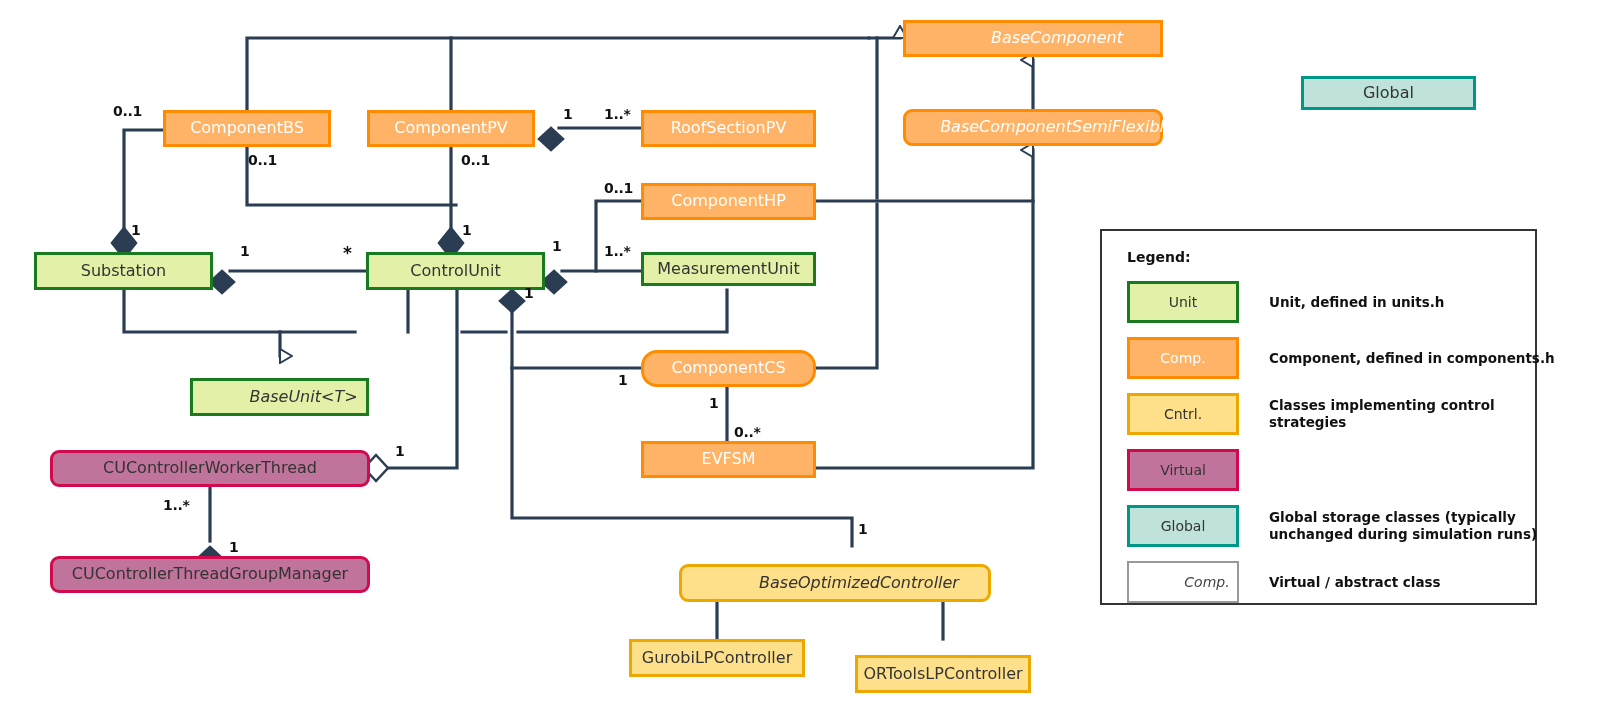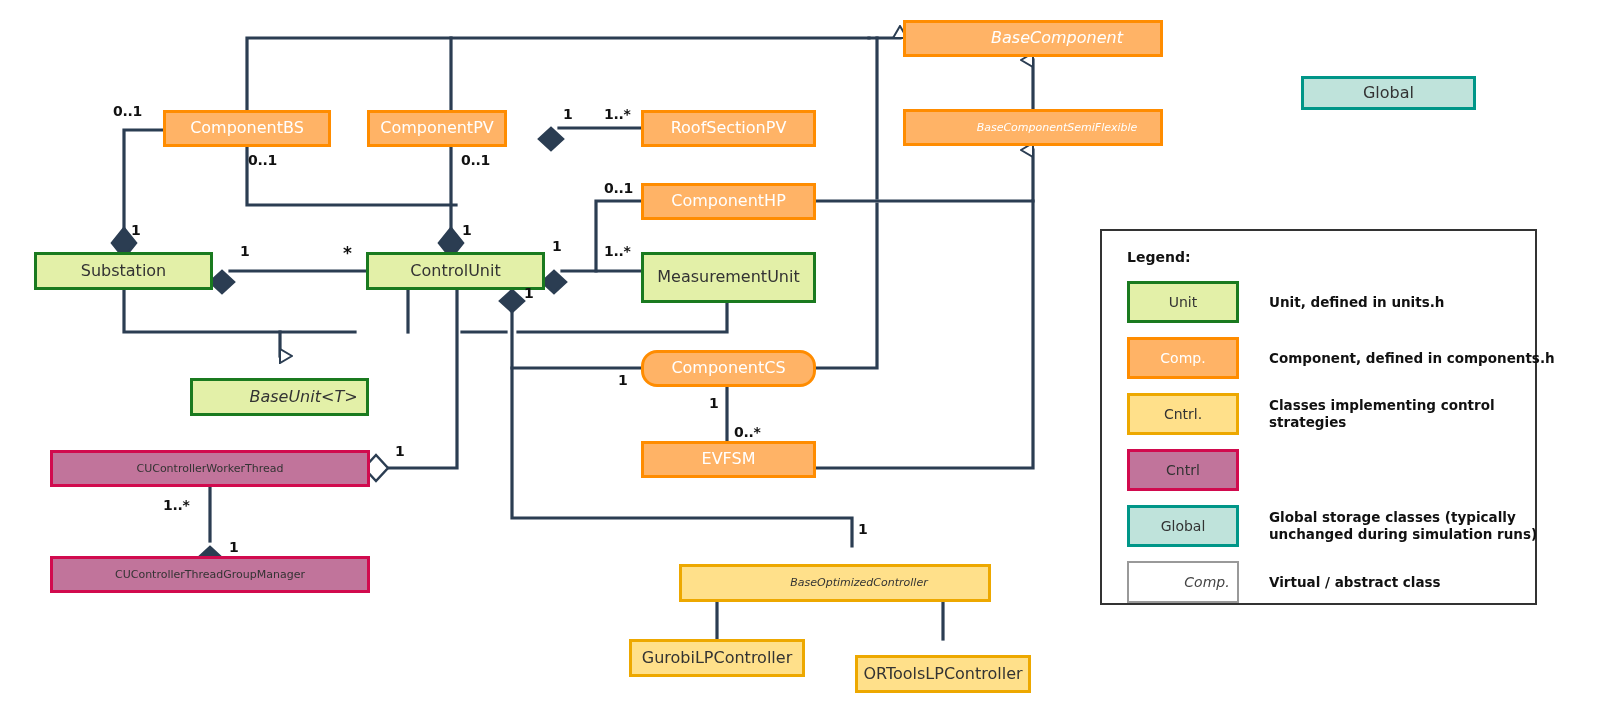--- a/index.html
+++ b/index.html
@@ -16,21 +16,21 @@
   .t-unit   {background:#e3f0a8;border:3px solid #1a7a1f;color:#333333;}
   .t-comp   {background:#ffb366;border:3px solid #ff8c00;color:#ffffff;}
   .t-cntrl  {background:#ffe08a;border:3px solid #eda800;color:#333333;}
   .t-thread {background:#c1749b;border:3px solid #d10a4e;color:#333333;}
   .t-global {background:#bfe3db;border:3px solid #009688;color:#333333;}
   .t-virtual{background:#ffffff;border:2px solid #999999;color:#444444;}
 
   .abstract span{font-style:italic;margin-left:48px;}
 
   .card{font-size:16px;}
-  .card.small{font-size:11px;}
+  .card.small{font-size:16px;border-radius:9px;}
 
   
   .mult{position:absolute;font-family:"DejaVu Sans","Liberation Sans",sans-serif;
         font-size:14px;font-weight:bold;color:#111111;white-space:nowrap;letter-spacing:-0.3px;}
   .mult.star{font-size:17px;}
 
   
   #legend{position:absolute;left:1100px;top:229px;width:437px;height:376px;
           box-sizing:border-box;background:#ffffff;border:2px solid #333333;}
   #legend .ltitle{position:absolute;left:25px;top:18px;font-size:14px;font-weight:bold;color:#111;}
@@ -120,36 +120,36 @@
       </div>
       <div class="node card t-comp abstract small" style="left: 903px; top: 109px; width: 260px; height: 37px;">
         <span>BaseComponentSemiFlexible</span>
       </div>
       <div class="node card t-global" style="left: 1301px; top: 76px; width: 175px; height: 34px;">
         <span>Global</span>
       </div>
       <div class="node card t-comp" style="left: 163px; top: 110px; width: 168px; height: 37px; justify-content: flex-end;">
         <span>ComponentBS</span>
       </div>
-      <div class="node card t-comp" style="left: 367px; top: 110px; width: 140px; height: 37px;">
+      <div class="node card t-comp" style="left: 367px; top: 110px; width: 168px; height: 37px;">
         <span>ComponentPV</span>
       </div>
       <div class="node card t-comp" style="left: 641px; top: 110px; width: 175px; height: 37px;">
         <span>RoofSectionPV</span>
       </div>
       <div class="node card t-comp" style="left: 641px; top: 183px; width: 175px; height: 37px;">
         <span>ComponentHP</span>
       </div>
       <div class="node card t-unit" style="left: 34px; top: 252px; width: 179px; height: 38px;">
         <span>Substation</span>
       </div>
       <div class="node card t-unit" style="left: 366px; top: 252px; width: 179px; height: 38px;">
         <span>ControlUnit</span>
       </div>
-      <div class="node card t-unit" style="left: 641px; top: 252px; width: 175px; height: 51px;">
+      <div class="node card t-unit" style="left: 641px; top: 252px; width: 175px; height: 34px;">
         <span>MeasurementUnit</span>
       </div>
       <div class="node card t-unit abstract" style="left: 190px; top: 378px; width: 179px; height: 38px;">
         <span>BaseUnit&lt;T&gt;</span>
       </div>
       <div class="node card t-comp" style="left: 641px; top: 350px; width: 175px; height: 37px; border-radius: 16px;">
         <span>ComponentCS</span>
       </div>
       <div class="node card t-comp" style="left: 641px; top: 441px; width: 175px; height: 37px;">
         <span>EVFSM</span>
@@ -210,21 +210,21 @@
           <div class="ldesc" style="white-space: pre-line;">Component, defined in components.h</div>
         </div>
         <div class="lrow" style="top: 162px;">
           <div class="lswatch t-cntrl">
             <span>Cntrl.</span>
           </div>
           <div class="ldesc" style="white-space: pre-line;">Classes implementing control strategies</div>
         </div>
         <div class="lrow" style="top: 218px;">
           <div class="lswatch t-thread">
-            <span>Cntrl</span>
+            <span>Virtual</span>
           </div>
         </div>
         <div class="lrow" style="top: 274px;">
           <div class="lswatch t-global">
             <span>Global</span>
           </div>
           <div class="ldesc" style="white-space: pre-line;">Global storage classes (typically
 unchanged during simulation runs)</div>
         </div>
         <div class="lrow" style="top: 330px;">

